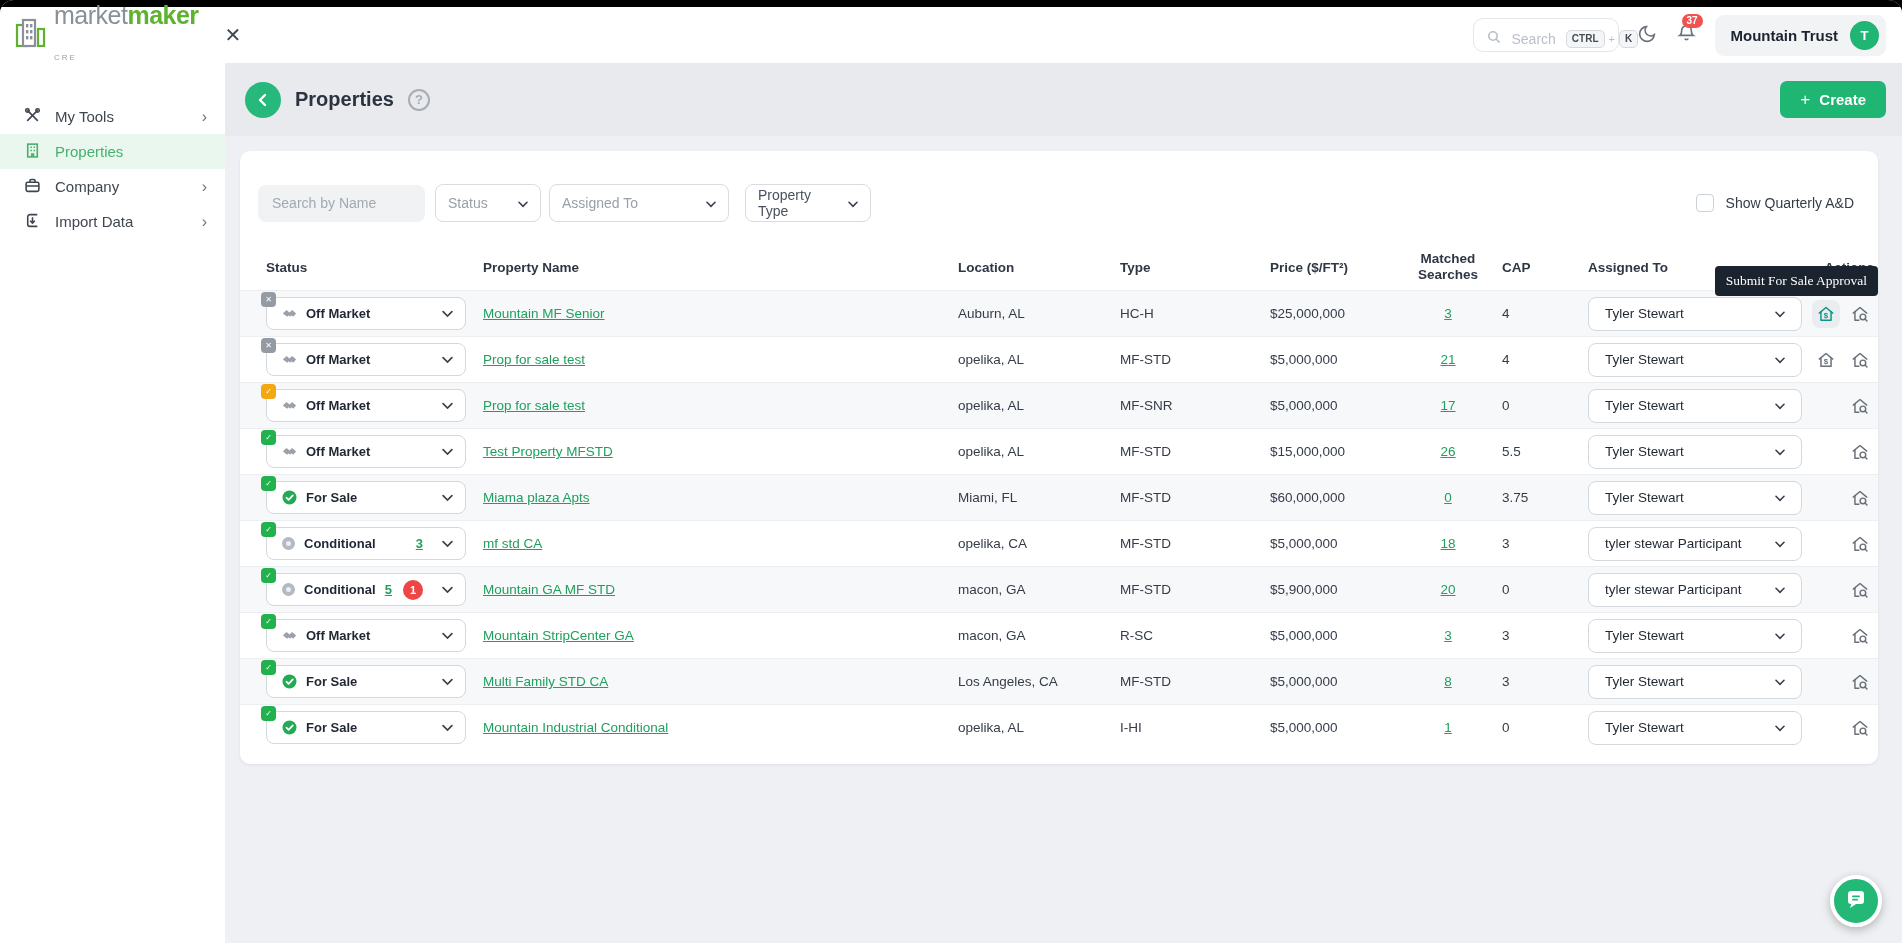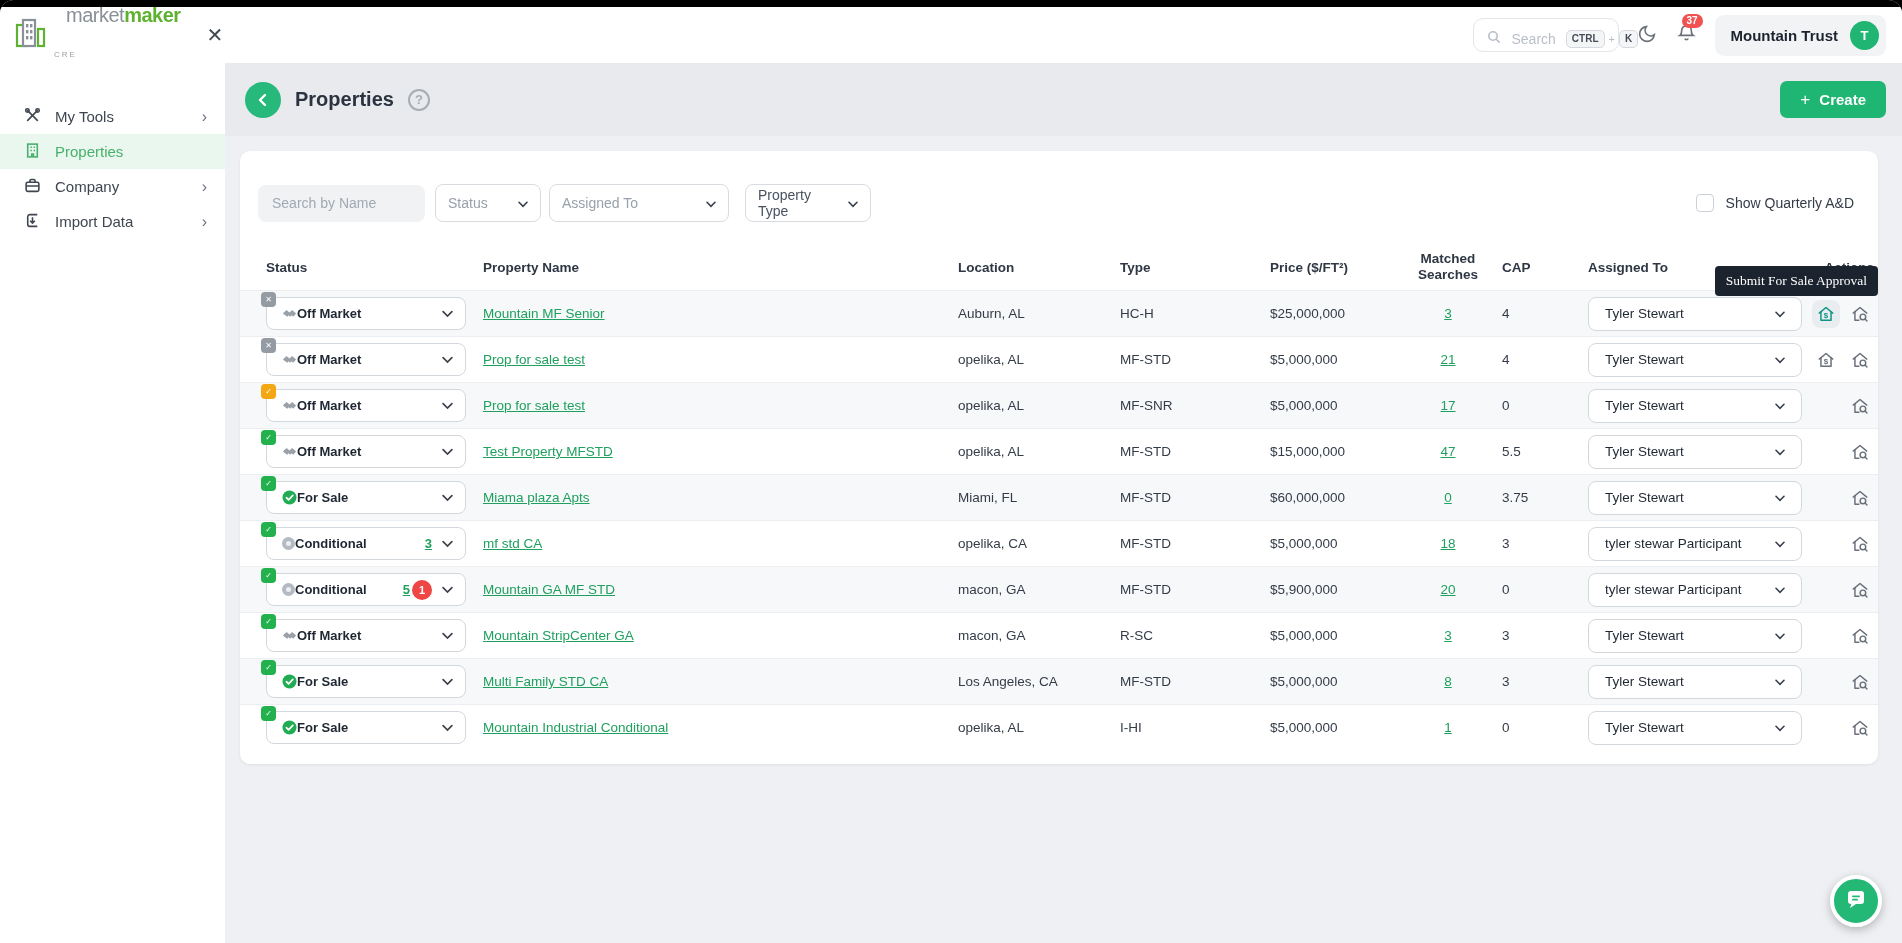--- a/index.html
+++ b/index.html
@@ -6,21 +6,21 @@
   html,body { width:1902px; height:943px; background:#000; overflow:hidden; }
   body { font-family:"Liberation Sans","DejaVu Sans",sans-serif; color:#3c4350; }
   .stage { position:relative; width:1902px; height:943px; background:#eef0f3; border-radius:14px 14px 0 0; overflow:hidden; margin-top:0; }
   .top-strip { height:7px; background:#000; }
 
   
   .topbar { height:56px; background:#fff; display:flex; align-items:center; justify-content:space-between; padding:0 16px 0 14px; position:relative; z-index:5; }
   .tb-left { display:flex; align-items:center; gap:26px; }
   .logo { display:flex; align-items:center; gap:6px; cursor:default; }
   .logo-text { display:flex; flex-direction:column; line-height:1; }
-  .logo-words { font-size:20px; letter-spacing:-0.5px;margin-left:12px; }
+  .logo-words { font-size:25px; letter-spacing:-0.5px; }
   .logo-market { color:#8a9097; font-weight:400; }
   .logo-maker { color:#5eb230; font-weight:700; }
   .logo-cre { display:flex; align-items:flex-start; gap:6px; margin-top:20px;flex-direction:column; }
   .logo-cre .ln { flex:1; height:1px; background:#c3c8cd; }
   .logo-cre .cre { font-size:8px; letter-spacing:2px; color:#9aa0a6; }
   .close-x { font-size:20px; color:#3f4750; background:none; border:none; cursor:pointer; line-height:1; }
 
   .tb-right { display:flex; align-items:center; gap:18px; }
   .search-pill { display:flex; align-items:center; gap:10px; width:146px; height:34px; border:1px solid #e3e6ea; border-radius:10px; padding:8px 8px 0 12px; background:#fff; cursor:text; }
   .search-pill .ph { color:#b9bfc8; font-size:14px; flex:1; }
@@ -77,21 +77,21 @@
   .th-assigned { padding-left:22px; }
   .th-actions { text-align:right; padding-right:2px; }
   .tbody { }
   .trow { padding-left:26px; height:46px; border-top:1px solid #eceef1; font-size:13.5px; color:#343c48; }
   .trow.alt { background:#f7f8fa; }
   .glink { color:#1fa05e; text-decoration:underline; cursor:pointer; }
   .c-cap { padding-left:14px; }
   .c-matched { text-align:center; }
 
   
-  .status-pill { position:relative; width:200px; height:33px; background:#fff; border:1px solid #d3d8dd; border-radius:8px; display:flex; align-items:center; padding:0 12px 0 15px; cursor:pointer; gap:0; }
+  .status-pill { position:relative; width:200px; height:33px; background:#fff; border:1px solid #d3d8dd; border-radius:8px; display:flex; align-items:center; padding:0 12px 0 15px; cursor:pointer; gap:9px; }
   .corner-badge { position:absolute; top:-6px; left:-6px; width:15px; height:15px; border-radius:4px; color:#fff; font-size:8px; font-weight:700; display:flex; align-items:center; justify-content:center; }
   .badge-gray-x { background:#949ba3; }
   .badge-gray-x::before { content:"\2715"; }
   .badge-orange-check { background:#f3a712; }
   .badge-orange-check::before { content:"\2713"; }
   .badge-green-check { background:#23b14d; }
   .badge-green-check::before { content:"\2713"; }
   .status-label { font-size:13px; font-weight:600; color:#1f2733; }
   .si { display:none; align-items:center; }
   .icon-handshake .si-handshake { display:inline-flex; }
@@ -458,21 +458,21 @@
           <svg width="11" height="8" viewBox="0 0 10 7" fill="none" stroke="#39404b" stroke-width="1.5" stroke-linecap="round">
                       <path d="M1 1.3 L5 5.3 L9 1.3"></path>
                     </svg>
         </span>
       </div>
     </div>
     <div><a class="prop-link glink">Test Property MFSTD</a></div>
     <div class="c-loc">opelika, AL</div>
     <div class="c-type">MF-STD</div>
     <div class="c-price">$15,000,000</div>
-    <div class="c-matched"><a class="matched-link glink">47</a></div>
+    <div class="c-matched"><a class="matched-link glink">26</a></div>
     <div class="c-cap">5.5</div>
     <div>
       <div class="a-select">
         <span class="sel-text">Tyler Stewart</span>
         <span><svg width="10" height="7" viewBox="0 0 10 7" fill="none" stroke="#39404b" stroke-width="1.6" stroke-linecap="round">
                       <path d="M1 1.3 L5 5.3 L9 1.3"></path>
                     </svg></span>
       </div>
     </div>
     <div class="c-actions">

